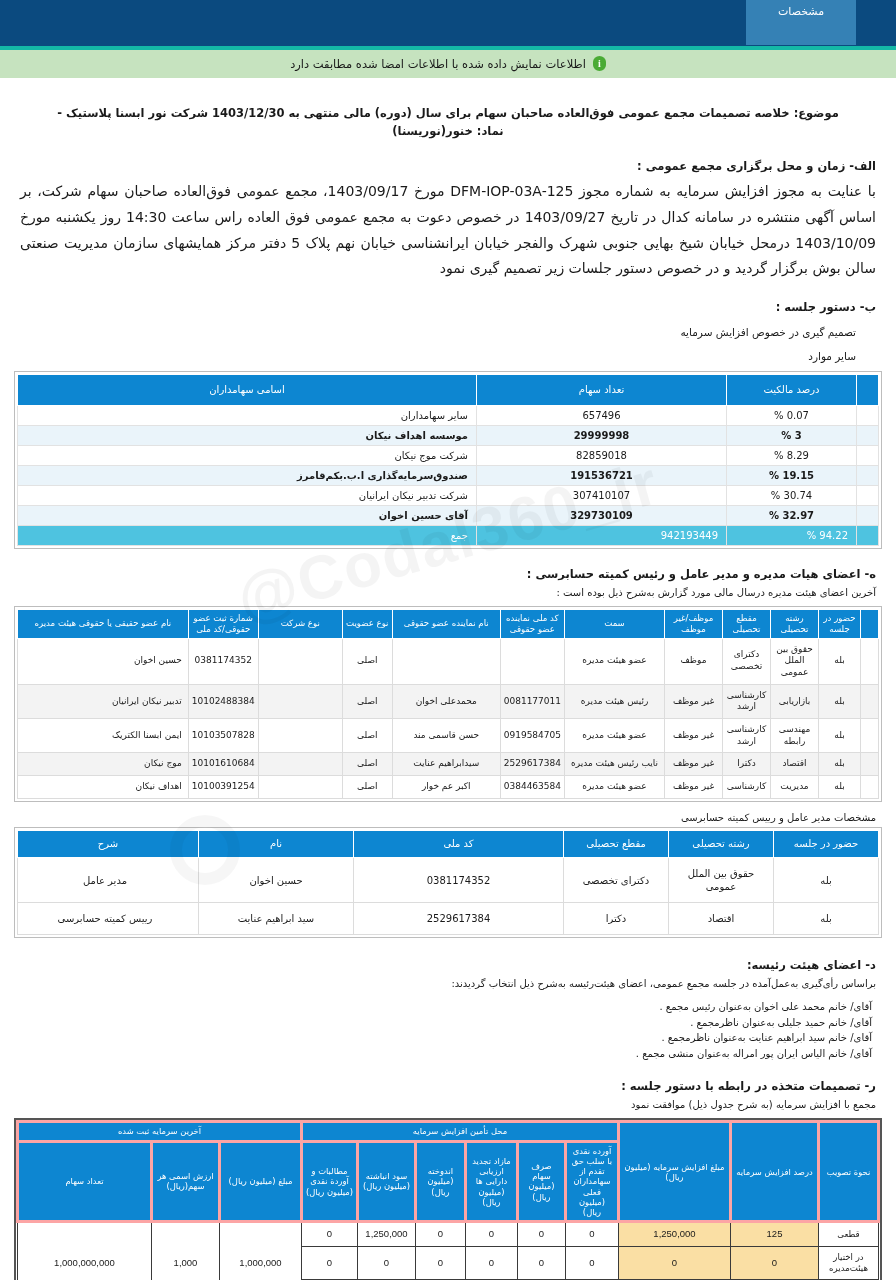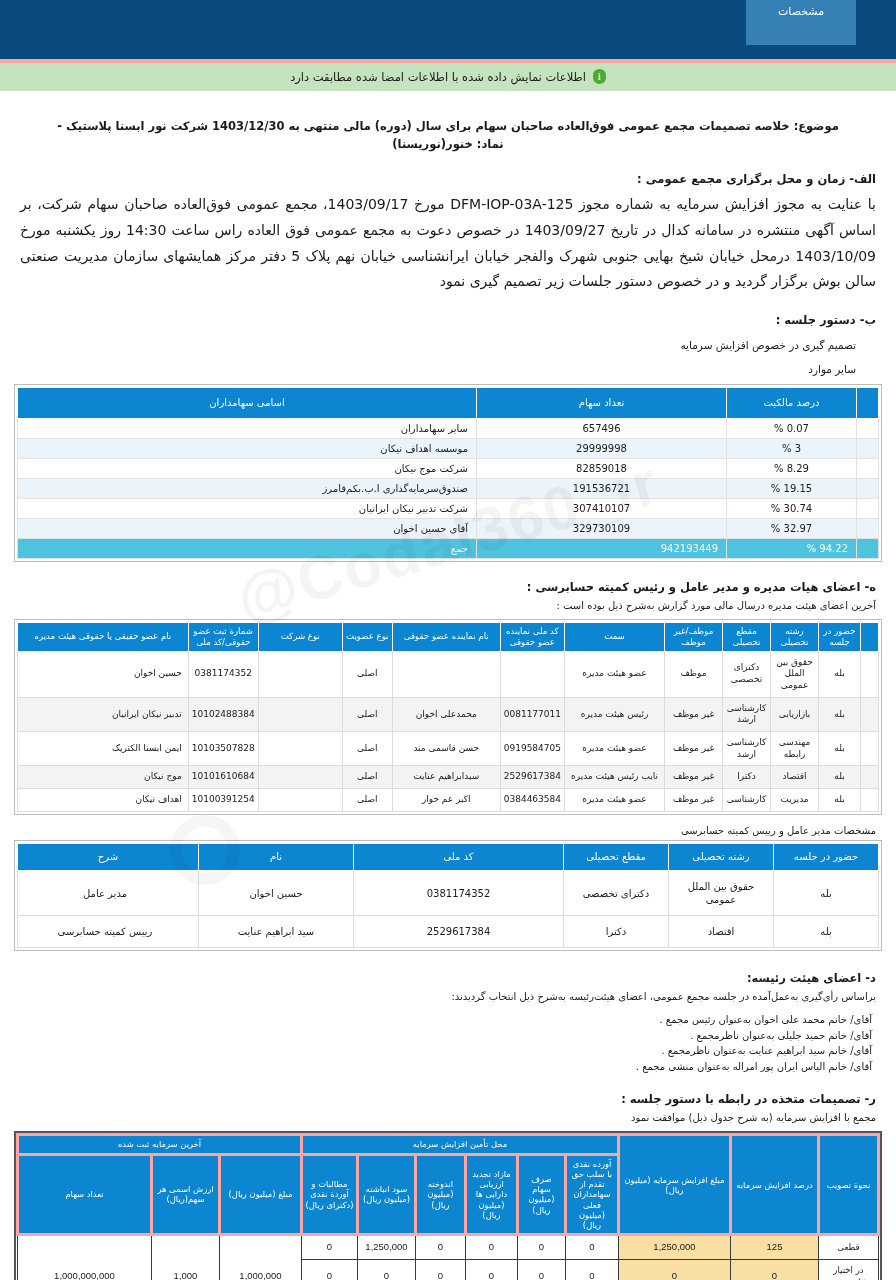--- a/index.html
+++ b/index.html
@@ -10,23 +10,23 @@
     font-family: "DejaVu Sans", "Liberation Sans", sans-serif;
     color: #1a1a1a;
     direction: rtl;
     position: relative;
     overflow: hidden;
   }
 
   
   .topbar {
     position: relative;
-    height: 63px;
+    height: 50px;
     background: #0b4a7f;
-    border-bottom: 4px solid #fca5a5;
+    border-bottom: 4px solid #14b8a6;
   }
   .tab {
     position: absolute;
     top: 0; right: 40px;
     width: 110px; height: 45px;
     background: #3581b5;
     color: #ffffff;
     font-size: 11px;
     text-align: center;
     padding-top: 5px;
@@ -125,21 +125,21 @@
     text-align: center;
     vertical-align: middle;
     line-height: 1.3;
     background: #ffffff;
   }
 
   
   .tbl-wrap-sh { border: 1px solid #bdbdbd; padding: 2px; margin-top: 2px; }
   .sh-table th { background:#0d86d1; padding: 9px 4px; font-size:10px; }
   .sh-table td { border: 1px solid #e2e2e2; font-size: 10px; padding: 3px 8px; }
-  .sh-table tr.alt td { background: #eaf4fa; }
+  .sh-table tr.alt td { background: #eaf4fa; font-weight: bold; }
   .sh-table tr.total td { background: #4ec3e0; color:#ffffff;text-align:right; }
   .sh-name { text-align: right !important; }
   .col-blank { width: 22px; }
 
   
   .tbl-wrap { border: 1px solid #bdbdbd; padding: 2px; margin-top: 8px; }
   .bd-table th { font-size: 8.6px; padding: 3px 2px; }
   .bd-table td { font-size: 9px; padding: 5px 3px; border:1px solid #dcdcdc; }
   .bd-table tr.alt td { background: #f3f3f3; }
   .bd-name { text-align: right !important; padding-right:6px !important; }
@@ -426,21 +426,21 @@
           <th rowspan="2" style="width:112px">مبلغ  افزایش سرمایه (میلیون ریال)</th>
           <th colspan="6">محل تأمین افزایش سرمایه</th>
           <th colspan="3">آخرین سرمایه ثبت شده</th>
         </tr>
         <tr>
           <th style="width:53px">آورده نقدی با سلب حق تقدم از سهامداران فعلی (میلیون ریال)</th>
           <th style="width:48px">صرف سهام (میلیون ریال)</th>
           <th style="width:52px">مازاد تجدید ارزیابی دارایی ها (میلیون ریال)</th>
           <th style="width:50px">اندوخته (میلیون ریال)</th>
           <th style="width:58px">سود انباشته (میلیون ریال)</th>
-          <th style="width:56px">مطالبات و آوردة نقدی (دکترای ریال)</th>
+          <th style="width:56px">مطالبات و آوردة نقدی (میلیون ریال)</th>
           <th style="width:82px">مبلغ (میلیون ریال)</th>
           <th style="width:68px">ارزش اسمی هر سهم(ریال)</th>
           <th>تعداد سهام</th>
         </tr>
       </thead>
       <tbody>
         <tr>
           <td class="lbl">قطعی</td>
           <td class="hl">125</td>
           <td class="hl">1,250,000</td>

